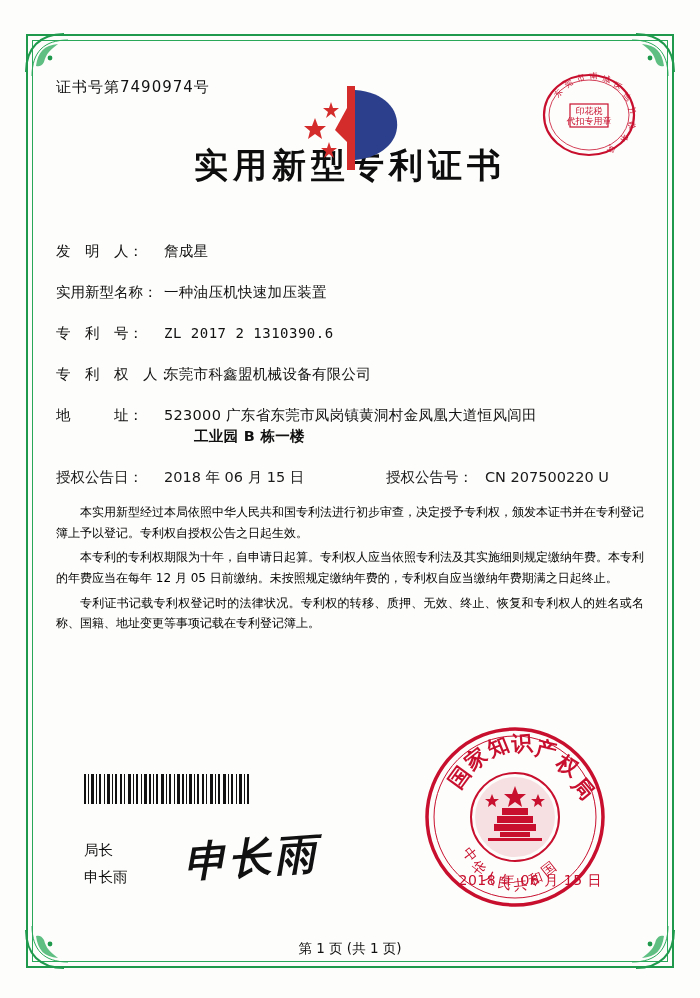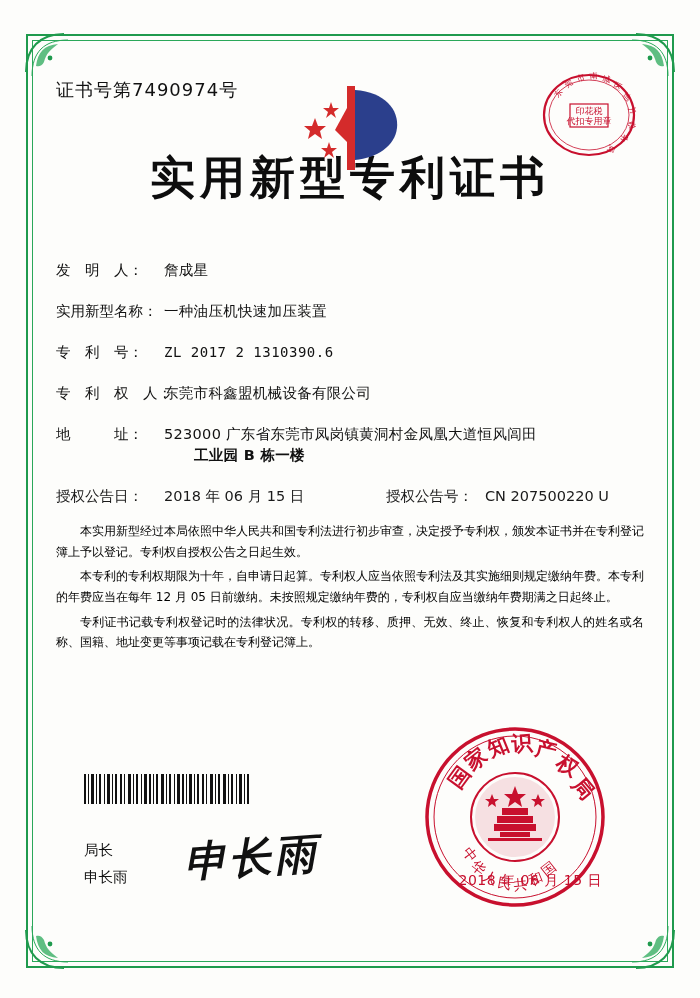--- a/index.html
+++ b/index.html
@@ -54,21 +54,21 @@
   
   .content {
     position: absolute;
     left: 56px;
     right: 56px;
     top: 56px;
     bottom: 46px;
   }
 
   .cert-number {
-    font-size: 18px;
+    font-size: 15px;
     letter-spacing: 1px;
     color: #111;
     margin-top: 22px;
   }
 
   .emblem {
     position: absolute;
     left: 50%;
     transform: translateX(-50%);
     top: 26px;
@@ -81,21 +81,21 @@
     right: 6px;
     top: 10px;
     width: 98px;
     height: 98px;
   }
 
   .main-title {
     text-align: center;
     font-family: "DejaVu Serif", "Liberation Serif", serif;
     font-weight: bold;
-    font-size: 45px;
+    font-size: 34px;
     letter-spacing: 5px;
     margin-top: 46px;
     color: #0d0d0d;
   }
 
   .fields {
     margin-top: 52px;
     font-size: 14.5px;
     line-height: 1.45;
   }
@@ -435,15 +435,16 @@
           <text x="60" y="155" transform="rotate(24 60 155)">人</text>
           <text x="75" y="163" transform="rotate(10 75 163)">民</text>
           <text x="92" y="166" transform="rotate(-6 92 166)">共</text>
           <text x="109" y="162" transform="rotate(-22 109 162)">和</text>
           <text x="124" y="153" transform="rotate(-38 124 153)">国</text>
         </g>
       </svg>
     </div>
     <div class="seal-date">2018 年 06 月 15 日</div>
 
+    <div class="footer">第 1 页 (共 1 页)</div>
 
   </div>
 </div>
 
 </body></html>

